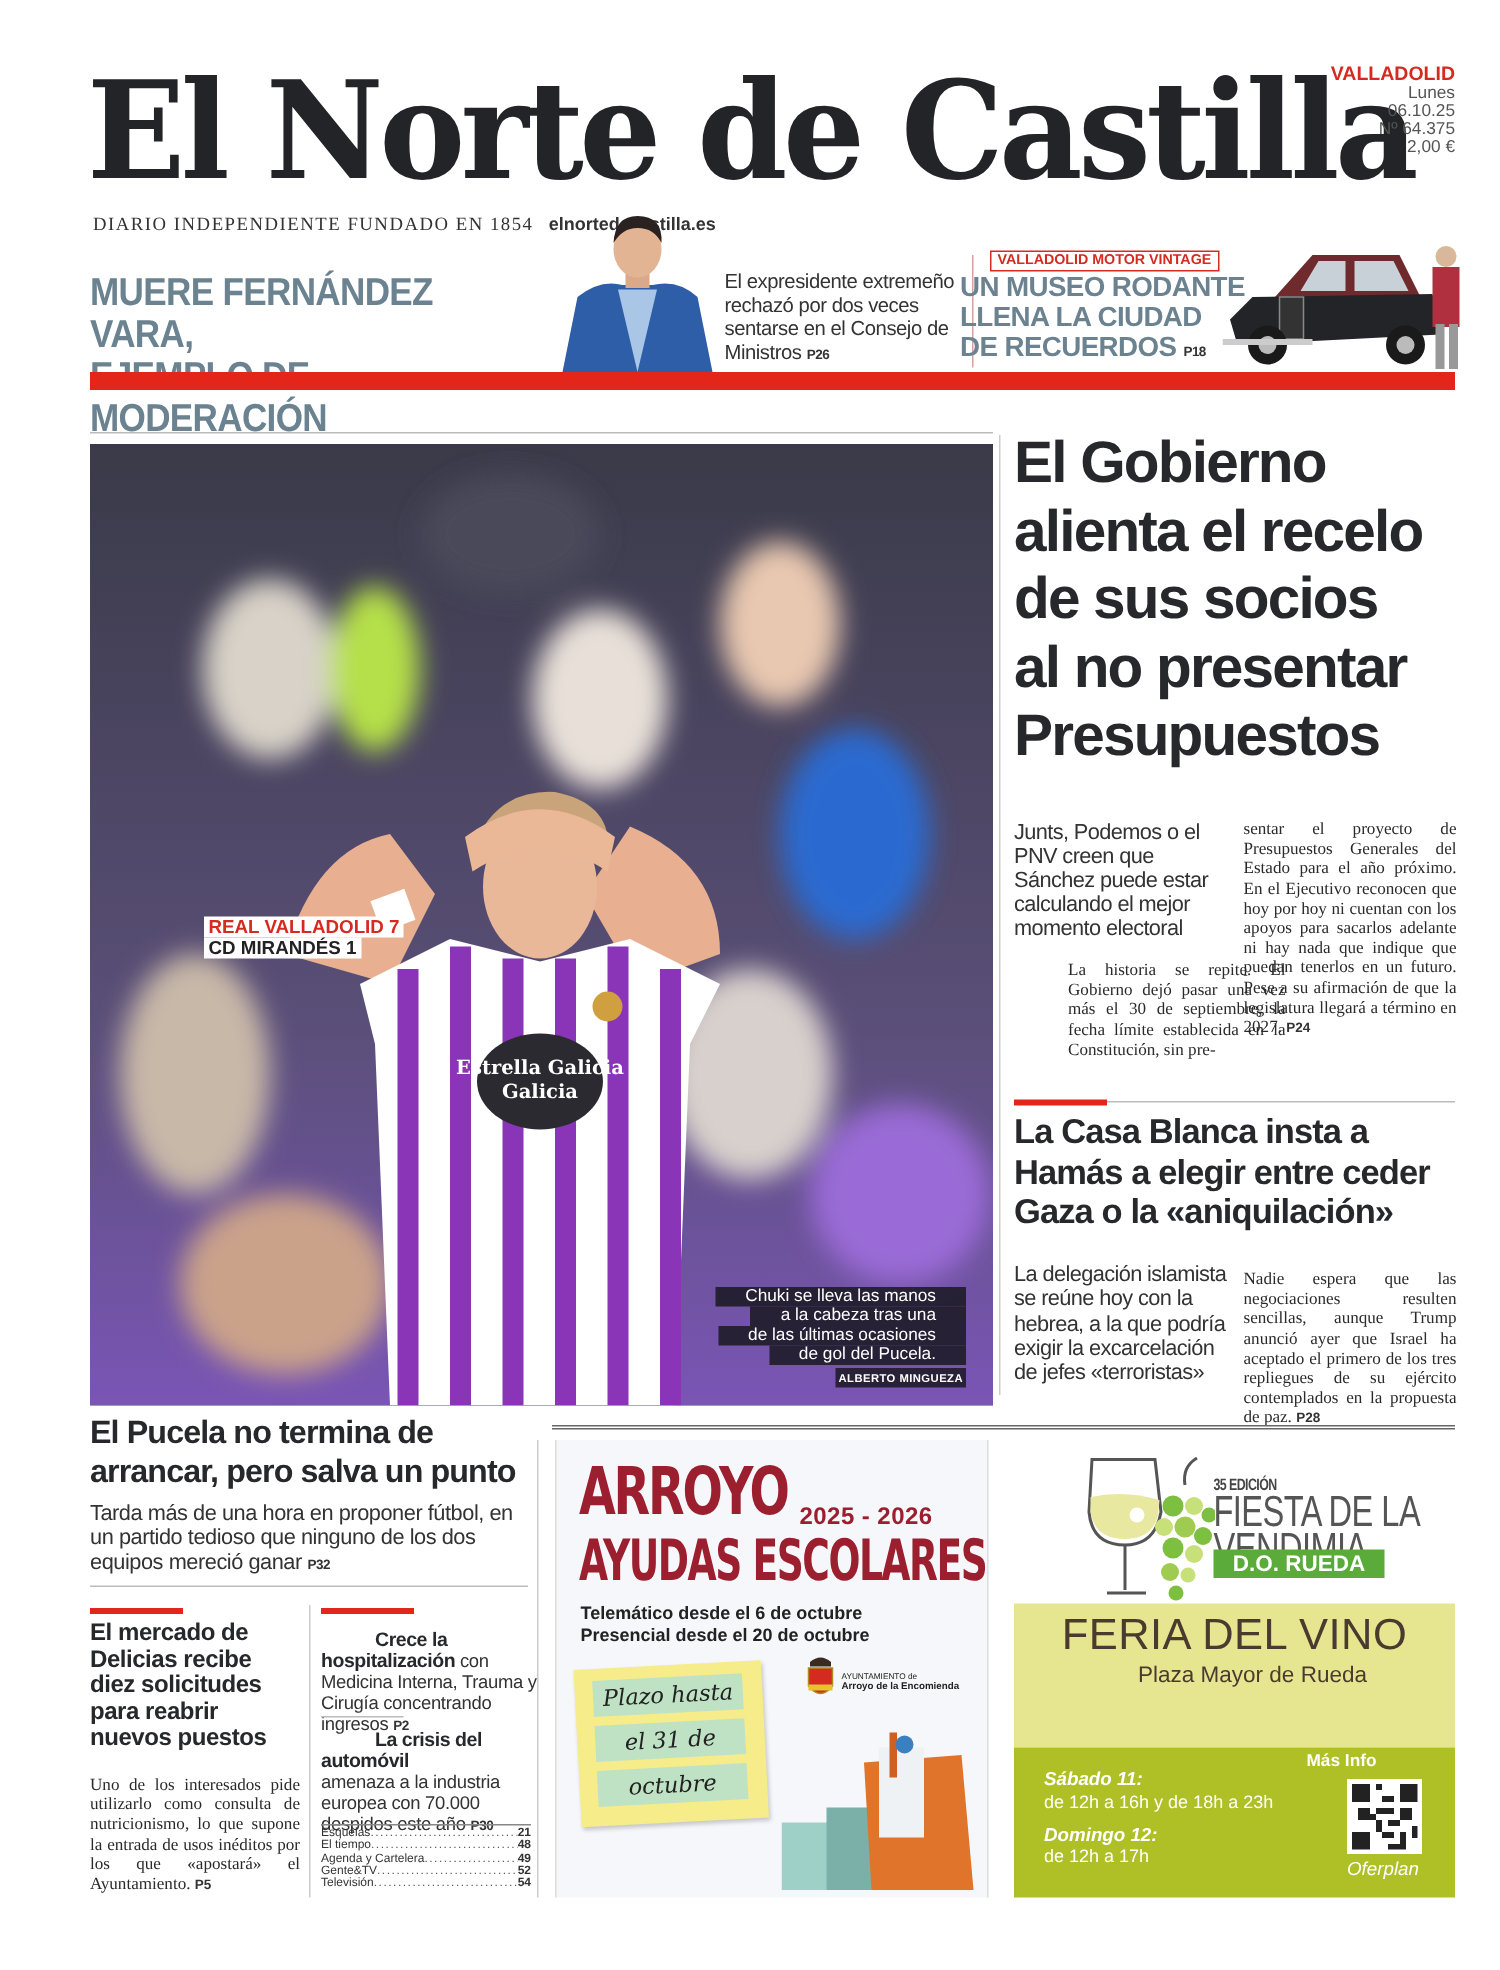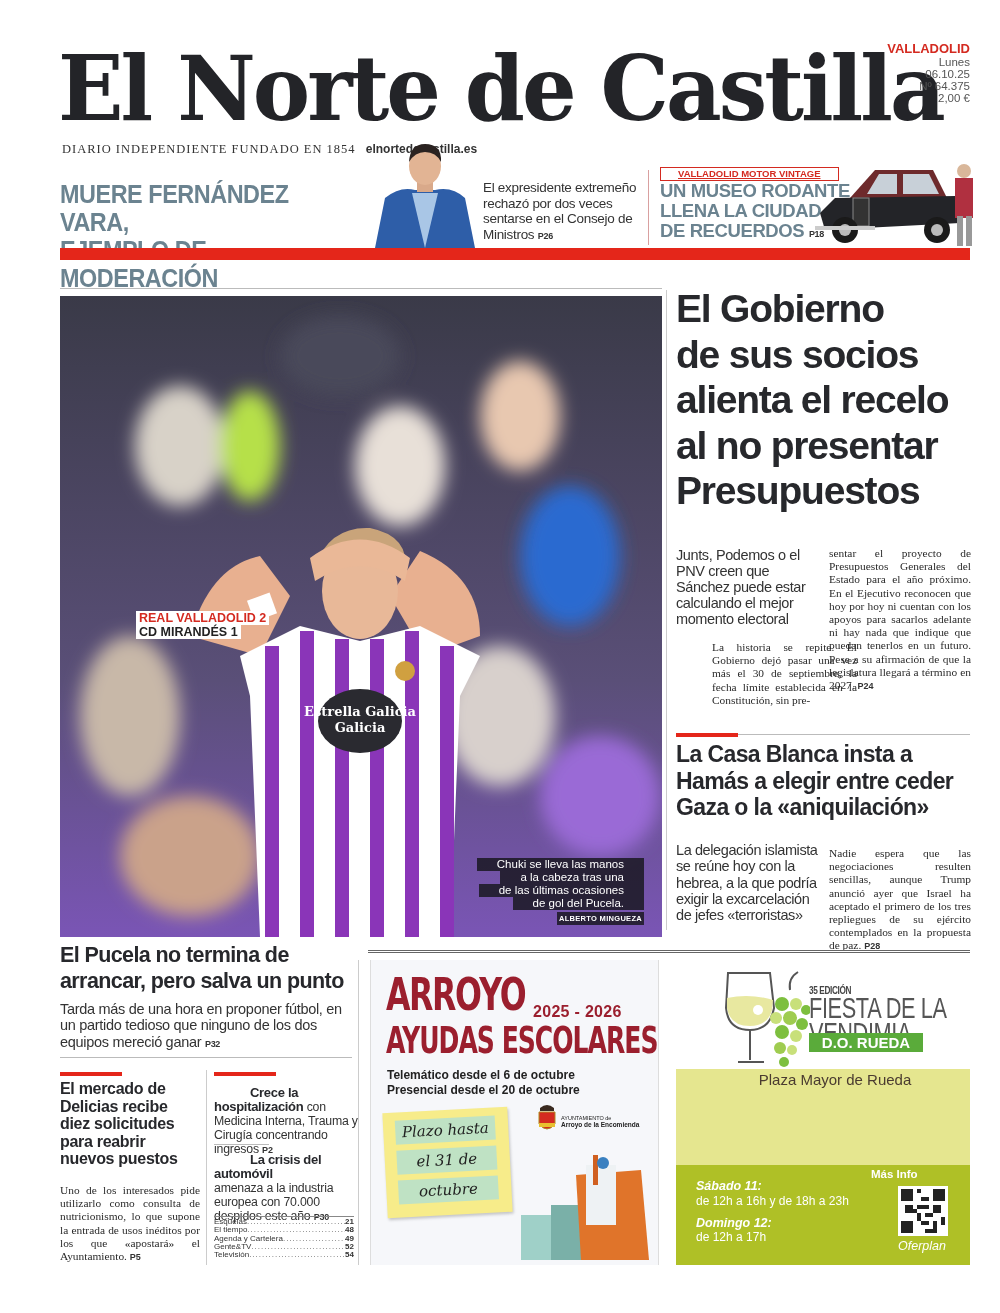--- a/index.html
+++ b/index.html
@@ -16,22 +16,22 @@
   .edition { right: 30px; top: 42px; text-align: right; font-size: 11.5px; line-height: 12px; color: #555; }
   .edition .city { color: #d42a20; font-weight: bold; font-size: 13px; line-height: 14px; }
 
   
   .teaser-vara { left: 60px; top: 180px; width: 320px; font-weight: bold; font-size: 26px; line-height: 28px;
     color: #6b8390; letter-spacing: -0.5px; transform: scaleX(0.9); transform-origin: left; }
   .vara-photo { left: 370px; top: 138px; width: 110px; height: 110px; }
   .vara-sub { left: 483px; top: 180px; width: 165px; font-size: 13.5px; line-height: 15.5px; color: #333; letter-spacing: -0.3px; }
   .pref { font-weight: bold; font-size: 9px; color: #333; }
   .vsep { left: 648px; top: 170px; width: 1px; height: 75px; background: #d9a0a0; }
-  .motor-kicker { left: 660px; top: 167px; border: 1px solid #d42a20; color: #d42a20; font-weight: bold; font-size: 9.5px; padding: 0 17px; line-height: 12px; text-decoration: underline; }
-  .motor-head { left: 660px; top: 181px; width: 190px; font-weight: bold; font-size: 18.5px; line-height: 20px; color: #6b8390; letter-spacing: -0.4px; }
+  .motor-kicker { left: 660px; top: 167px; border: 1px solid #d42a20; color: #d42a20; font-weight: bold; font-size: 9.5px; padding: 0 4px; line-height: 12px; }
+  .motor-head { left: 640px; top: 181px; width: 190px; font-weight: bold; font-size: 18.5px; line-height: 20px; color: #6b8390; letter-spacing: -0.4px; }
   .car { left: 815px; top: 158px; width: 170px; height: 95px; }
   .redbar { left: 60px; top: 248px; width: 910px; height: 12px; background: #e4261a; }
 
   
   .top-rule { left: 60px; top: 288px; width: 602px; height: 1px; background: #bbb; }
   .col-rule { left: 666px; top: 290px; width: 1px; height: 640px; background: #ccc; }
   .photo { left: 60px; top: 296px; width: 602px; height: 641px; overflow: hidden; background: #4a4d6a; }
   .score { left: 76px; top: 315px; font-weight: bold; font-size: 12.5px; line-height: 14px; }
   .score span { display: inline-block; background: #fff; padding: 0 3px; }
   .score .home { color: #d42a20; }
@@ -214,36 +214,36 @@
         <rect x="310" y="343" width="14" height="298"></rect>
       <rect x="345" y="335" width="14" height="306"></rect>
         <rect x="380" y="350" width="14" height="291"></rect>
     </g>
     <ellipse cx="300" cy="425" rx="42" ry="32" fill="#2a2a30"></ellipse>
     <text x="300" y="420" text-anchor="middle" fill="#fff" font-family="DejaVu Serif, serif" font-size="13" font-weight="bold">Estrella Galicia</text>
     <text x="300" y="436" text-anchor="middle" fill="#fff" font-family="DejaVu Serif, serif" font-size="13" font-weight="bold">Galicia</text>
     <circle cx="345" cy="375" r="10" fill="#d0a040"></circle>
   </svg>
   <div class="abs score">
-    <span class="home">REAL VALLADOLID 2</span><br>
+    <span class="home">REAL VALLADOLID 7</span><br>
     <span class="away">CD MIRANDÉS 1</span>
   </div>
   <div class="abs caption">
     <span class="line">Chuki se lleva las manos</span><br>
     <span class="line">a la cabeza tras una</span><br>
     <span class="line">de las últimas ocasiones</span><br>
     <span class="line">de gol del Pucela.</span><br>
     <span class="credit">ALBERTO MINGUEZA</span>
   </div>
 </div>
 
 <div class="abs lead-head">
   <div>El Gobierno</div>
+  <div>alienta el recelo</div>
   <div>de sus socios</div>
-  <div>alienta el recelo</div>
   <div>al no presentar</div>
   <div>Presupuestos</div>
 </div>
 <div class="abs lead-sub">Junts, Podemos o el PNV creen que Sánchez puede estar calculando el mejor momento electoral</div>
 <div class="abs body lead-body1">La historia se repite. El Gobierno dejó pasar una vez más el 30 de septiembre, la fecha límite establecida en la Constitución, sin pre-</div>
 <div class="abs body lead-body2">
   <span>sentar el proyecto de Presupuestos Generales del Estado para el año próximo. En el Ejecutivo reconocen que hoy por hoy ni cuentan con los apoyos para sacarlos adelante ni hay nada que indique que puedan tenerlos en un futuro. Pese a su afirmación de que la legislatura llegará a término en 2027.</span>
   <span class="pref">P24</span>
 </div>
 
@@ -365,20 +365,21 @@
     <circle cx="64" cy="94" r="5" fill="#7dbf3e"></circle>
   </svg>
   <div class="vino-title">
     <span class="ed">35 EDICIÓN</span>
     <div>FIESTA DE LA</div>
     <div>VENDIMIA</div>
   </div>
   <div class="vino-rueda">D.O. RUEDA</div>
 </div>
 <div class="abs vino-mid">
+  <div class="f1">FERIA DEL VINO</div>
   <div class="f3">Plaza Mayor de Rueda</div>
 </div>
 <div class="abs vino-bot">
   <div class="s" style="top:14px">Sábado 11:</div>
   <div class="h" style="top:29px">de 12h a 16h y de 18h a 23h</div>
   <div class="s" style="top:51px">Domingo 12:</div>
   <div class="h" style="top:65px">de 12h a 17h</div>
   <div class="mi">Más Info</div>
   <div class="qr">
     <svg viewBox="0 0 11 11" width="44" height="44" shape-rendering="crispEdges">

